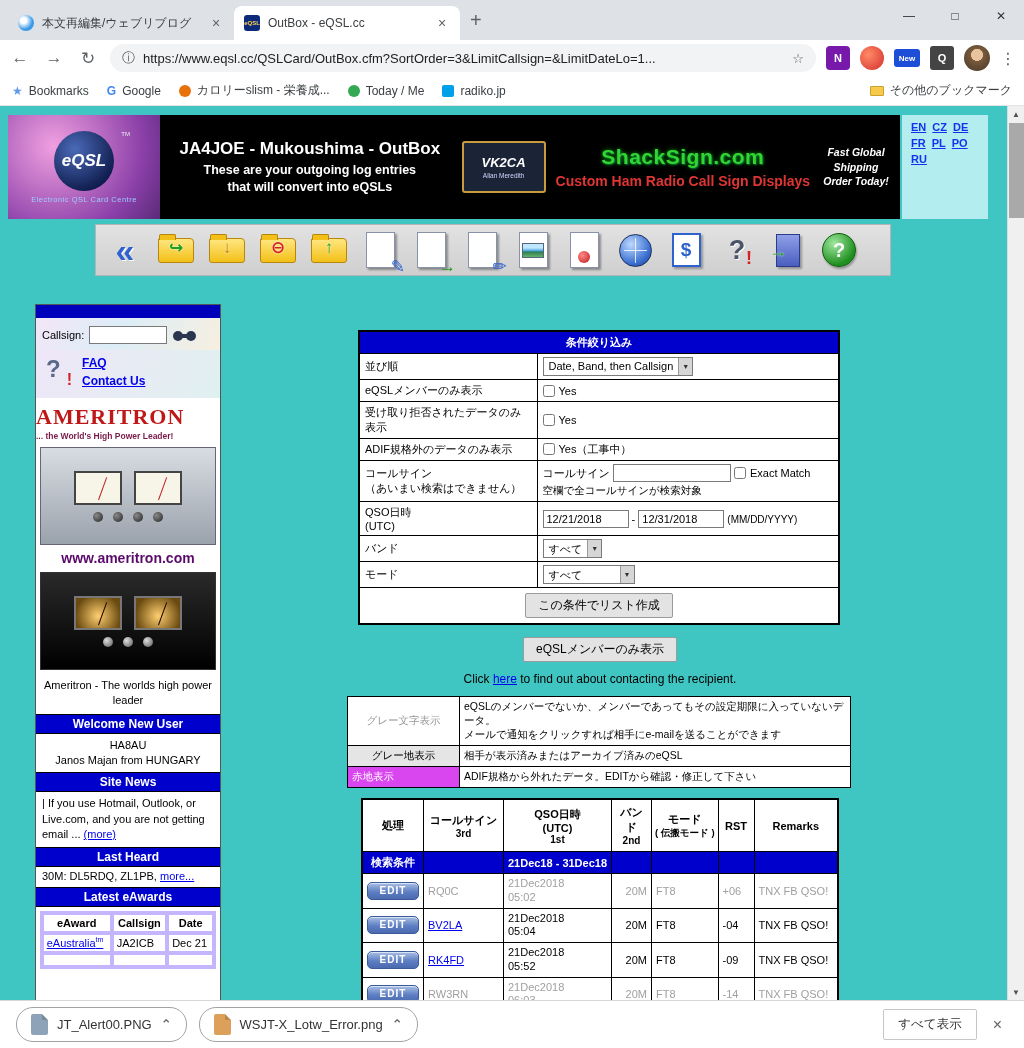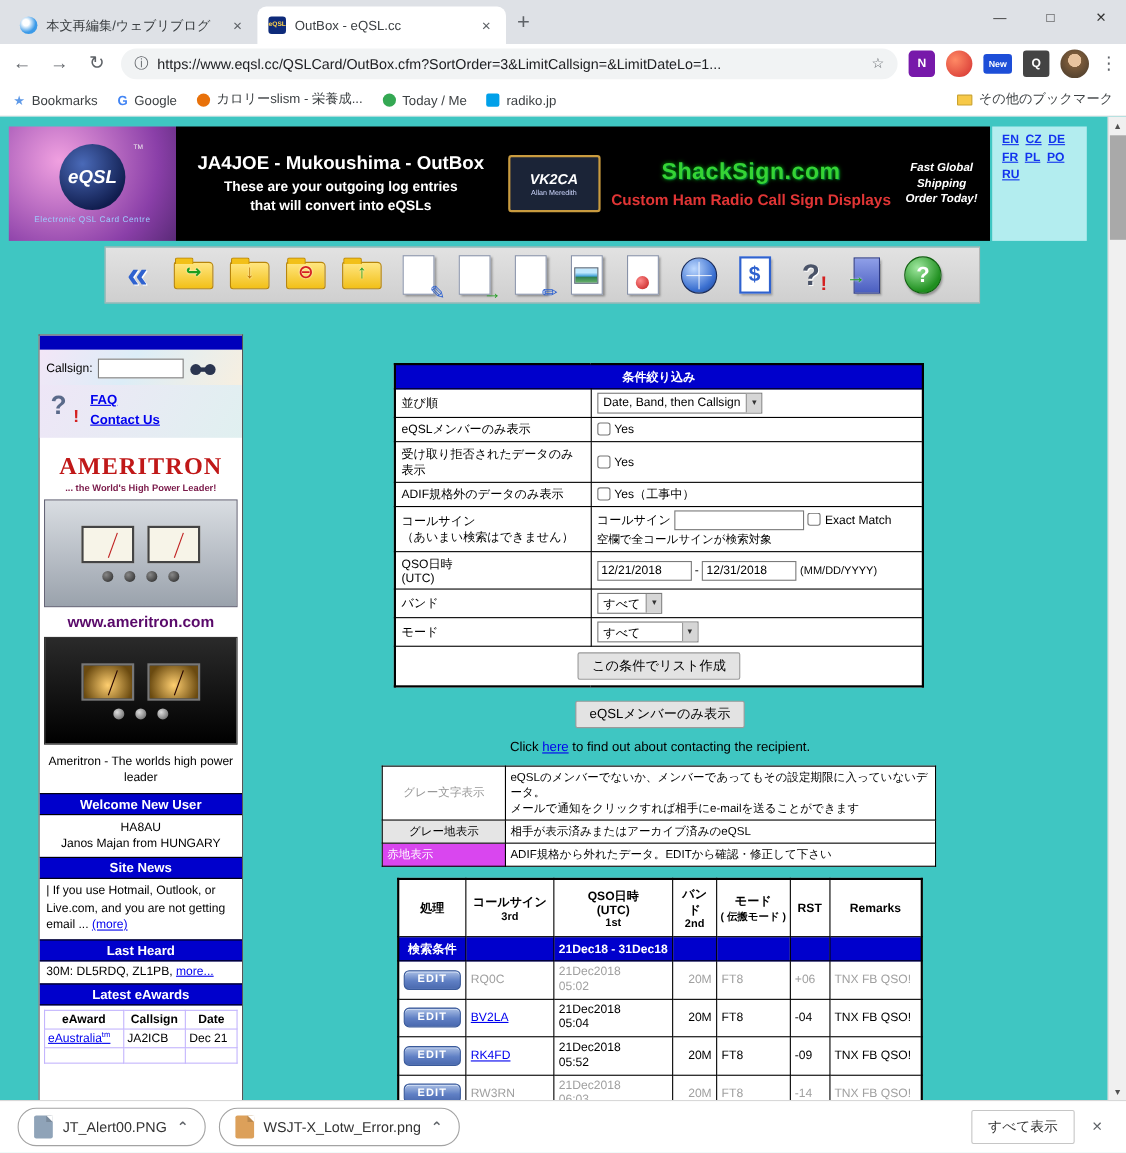--- a/index.html
+++ b/index.html
@@ -94,42 +94,42 @@
   
   .sidebar { position:absolute; left:35px; top:198px; width:186px; bottom:0; background:#fff; border:1px solid #555; border-bottom:none; overflow:hidden; font-size:11px;}
   .sbluetop { height:13px; background:#0000bb; }
   .callarea { background:linear-gradient(120deg,#f3e6f7,#dcedf7 45%,#f7efe0); padding:8px 6px 6px 6px; display:flex; align-items:center; gap:5px;}
   .callarea input { width:78px; height:18px; border:1px solid #7a7a7a; font-size:11px; padding:0 2px;}
   .faqarea { background:linear-gradient(120deg,#eee6f7,#e0f0f0); padding:4px 6px 8px 10px; display:flex; align-items:center; gap:10px;}
   .qbang { position:relative; width:26px; height:34px; flex:0 0 auto;}
   .qbang .q { font-size:24px; font-weight:bold; color:#5a6a8a; }
   .qbang .b { position:absolute; right:0px; bottom:0px; font-size:16px; font-weight:bold; color:#d42020;}
   .faqlinks a { display:block; color:#0000ee; text-decoration:underline; font-weight:bold; font-size:12px; line-height:1.5;}
-  .amlogo { text-align:center; padding-top:13px; }
+  .amlogo { text-align:left; padding-top:6px; }
   .amlogo .am { font-family:"Liberation Serif","DejaVu Serif",serif; font-size:22px; font-weight:bold; color:#c01818; letter-spacing:1px; }
   .amlogo .tag { font-size:8.5px; color:#7a1a4a; font-weight:bold; margin-top:1px;}
   .amp1 { margin:6px 4px 0 4px; height:98px; background:linear-gradient(#d9dde2,#9aa2ac); border:1px solid #667; display:flex; flex-direction:column; align-items:center; justify-content:center; gap:7px;}
   .meters { display:flex; gap:12px; }
   .meter { width:48px; height:34px; background:#f7f4e8; border:2px solid #444; position:relative;}
   .meter::after { content:""; position:absolute; left:50%; bottom:3px; width:1px; height:24px; background:#c02020; transform:rotate(20deg); transform-origin:bottom;}
   .knobs { display:flex; gap:10px;}
   .knob { width:10px; height:10px; border-radius:50%; background:radial-gradient(circle at 35% 35%,#888,#222);}
   .amurl { text-align:center; font-size:14px; font-weight:bold; color:#5a0a6a; padding:5px 0 2px 0;}
   .amp2 { margin:4px 4px 0 4px; height:98px; background:linear-gradient(#2a2a2a,#000); border:1px solid #333; display:flex; flex-direction:column; align-items:center; justify-content:center; gap:7px;}
   .meter.dark { background:radial-gradient(circle at 50% 60%,#ffcf70,#6a4a10 80%); border-color:#777; }
   .meter.dark::after { background:#200; }
   .knob.silver { background:radial-gradient(circle at 35% 35%,#ddd,#555);}
   .amcaption { text-align:center; font-size:11px; color:#000; padding:8px 6px 6px 6px; line-height:1.35;}
   .sbar { background:#0000cc; color:#fff; font-weight:bold; font-size:12px; text-align:center; padding:2px 0; border-top:1px solid #000; border-bottom:1px solid #000;}
   .welcome { text-align:center; padding:4px 2px; line-height:1.4;}
   .newsp { padding:4px 6px; line-height:1.4; }
   .newsp a, .heardp a { color:#0000ee; text-decoration:underline; }
   .heardp { padding:3px 6px 5px 6px; }
   .awtable { width:96%; margin:4px auto 0 auto; border-collapse:collapse; }
-  .awtable td { border:1px solid #c4b5fd; font-size:11px; padding:2px 3px; background:#fff;}
+  .awtable td { border:4px solid #c4b5fd; font-size:11px; padding:2px 3px; background:#fff;}
   .awtable .hd { font-weight:bold; text-align:center; }
   .awtable a { color:#0000ee; text-decoration:underline;}
   sup { font-size:7px; }
 
   
   .main { position:absolute; left:347px; top:198px; width:506px; padding-top:26px; }
   table.ftable { width:482px; margin-left:11px; border-collapse:collapse; background:#fff; border:2px solid #000; }
   .ftable td { border:1px solid #000; font-size:11px; padding:3px 5px; vertical-align:middle; }
   .ftitle { background:#0000cc; color:#fff; font-weight:bold; text-align:center; font-size:12px; padding:3px 0 !important;}
   .flabel { width:178px; font-size:10.5px; }

